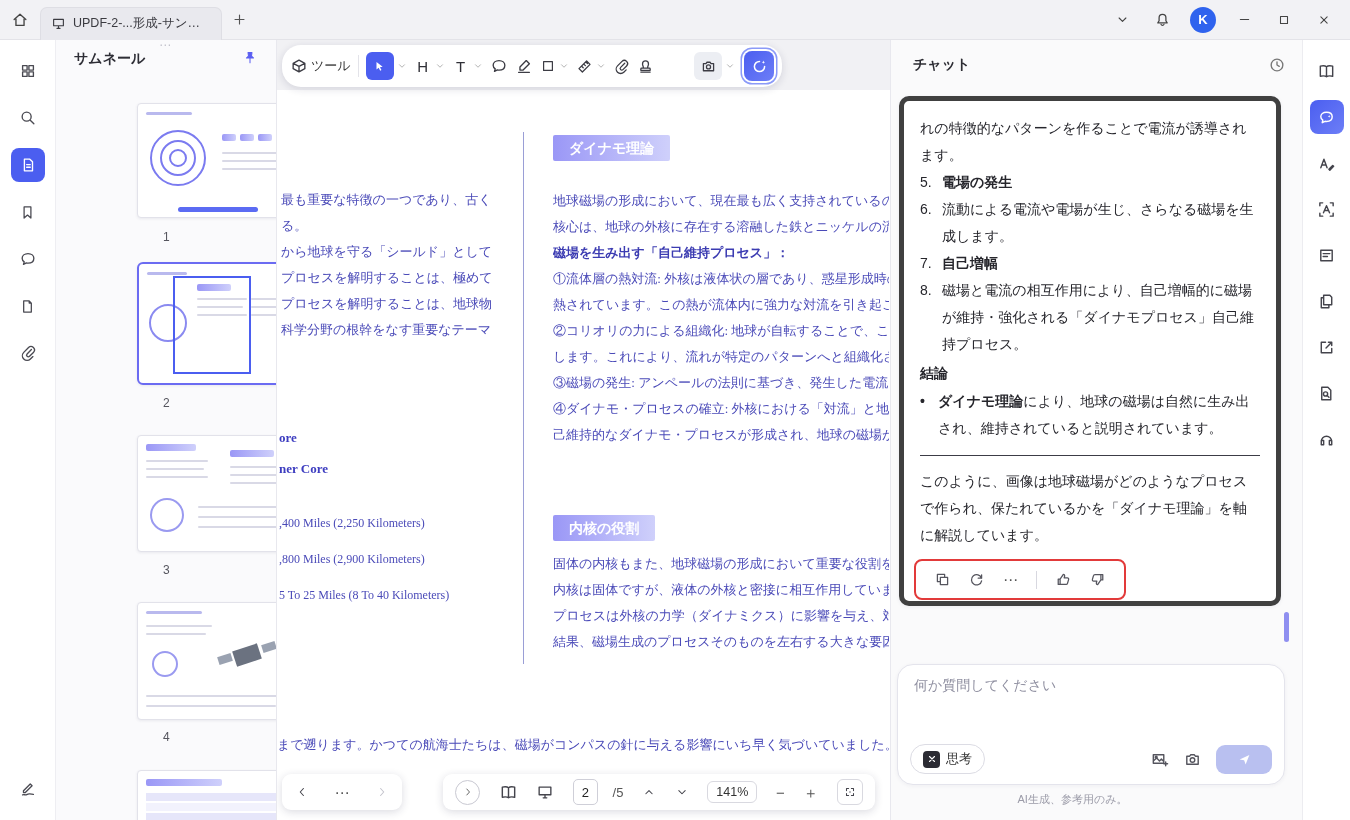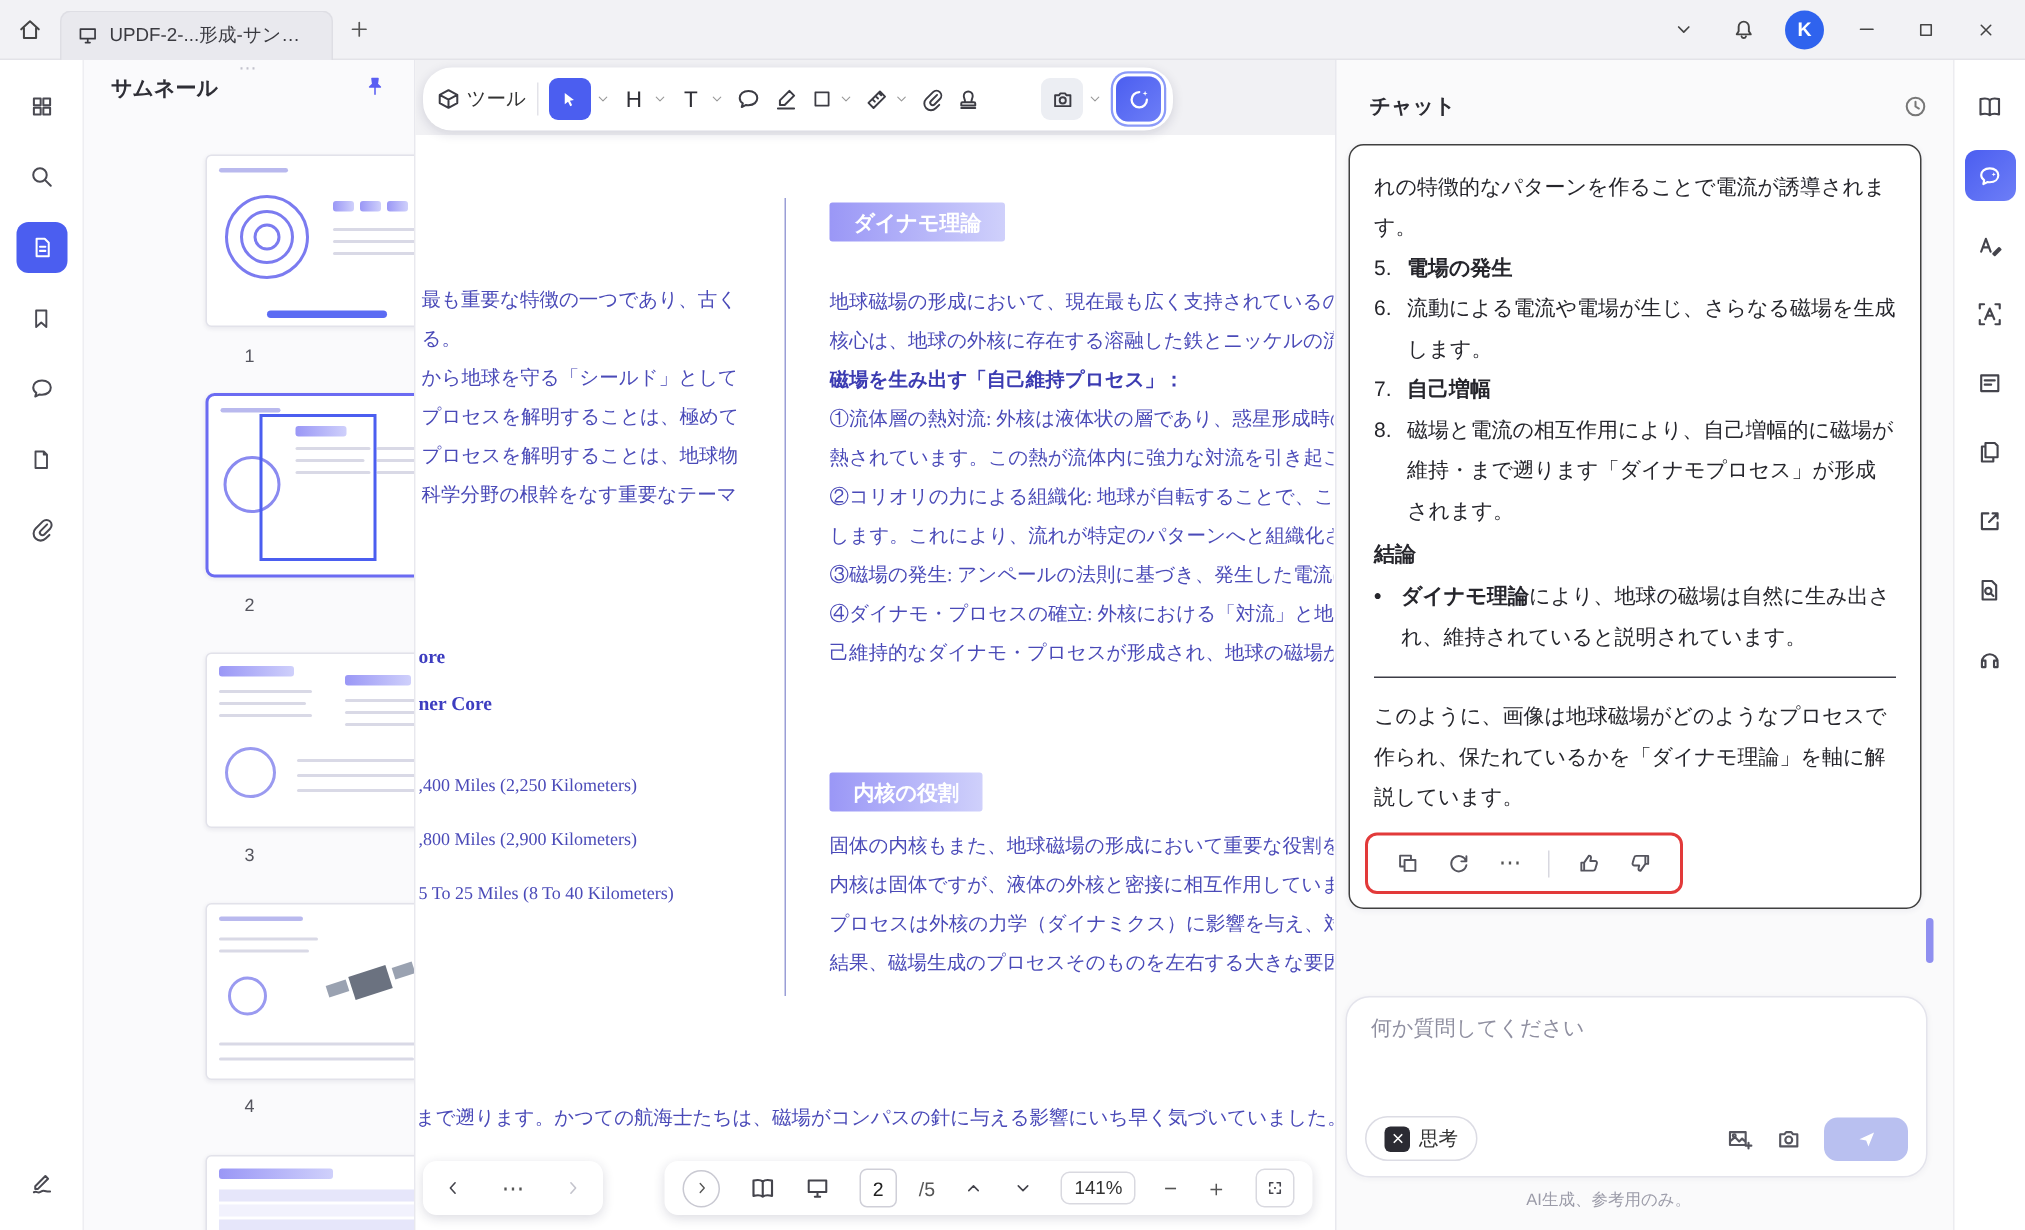--- a/index.html
+++ b/index.html
@@ -79,24 +79,24 @@
   .dim{color:#c3c3cc}
   .circ-btn{width:25px;height:25px;border-radius:50%;border:1px solid #c9c9d2;display:flex;align-items:center;justify-content:center;color:#555}
   .pagebox{width:25px;height:26px;border:1px solid #cfcfd8;border-radius:5px;background:#fff;font-size:13px;display:flex;align-items:center;justify-content:center;color:#222}
   .ptotal{font-size:13px;color:#555;margin-left:-4px}
   .zoom{border:1px solid #d9d9e0;border-radius:6px;padding:3px 8px;font-size:12.5px;color:#333}
   .fitbox{width:26px;height:26px;border:1px solid #d9d9e0;border-radius:6px;display:flex;align-items:center;justify-content:center}
   .gsym{font-size:15px;color:#555;line-height:1}
 
   
   .chat-panel{position:absolute;top:40px;left:890px;width:412px;bottom:0;background:#fafafb;border-left:1px solid #e8e8ee;overflow:hidden}
-  .chat-header{position:absolute;top:10px;left:22px;right:16px;height:30px;display:flex;align-items:flex-end}
+  .chat-header{position:absolute;top:10px;left:22px;right:16px;height:30px;display:flex;align-items:center}
   .chat-title{font-size:14px;font-weight:bold;color:#2c2c33}
   .hist{margin-left:auto;color:#777}
-  .chat-card{position:absolute;left:8px;top:56px;width:382px;height:510px;background:#fff;border:1px solid #404040;border-radius:10px;box-shadow:0 1px 4px rgba(40,40,80,.06);padding:14px 16px;font-size:14px;line-height:27px;color:#26262c;overflow:hidden}
+  .chat-card{position:absolute;left:8px;top:56px;width:382px;height:510px;background:#fff;border:5px solid #404040;border-radius:10px;box-shadow:0 1px 4px rgba(40,40,80,.06);padding:14px 16px;font-size:14px;line-height:27px;color:#26262c;overflow:hidden}
   .citem{display:flex}
   .cnum{width:22px;flex:none}
   .ctxt{flex:1}
   .citem.b .ctxt{font-weight:bold}
   .chead{font-weight:bold;margin-top:2px}
   .cbullet{display:flex;margin-top:1px}
   .bmark{width:18px;flex:none;font-weight:bold}
   .cdivider{border-top:1px solid #3c3c46;margin:13px 0 12px 0}
   .action-row{margin-top:10px;margin-left:-6px;width:212px;height:41px;border:2.5px solid var(--annotation);border-radius:8px;display:flex;align-items:center;justify-content:space-evenly;color:#55555e}
   .act-sep{width:1px;height:18px;background:#d8d8e0}
@@ -531,21 +531,21 @@
           <div class="citem">
             <span class="cnum">6.</span>
             <span class="ctxt">流動による電流や電場が生じ、さらなる磁場を生成します。</span>
           </div>
           <div class="citem b">
             <span class="cnum">7.</span>
             <span class="ctxt">自己増幅</span>
           </div>
           <div class="citem">
             <span class="cnum">8.</span>
-            <span class="ctxt">磁場と電流の相互作用により、自己増幅的に磁場が維持・まで遡ります「ダイナモプロセス」が形成されます。</span>
+            <span class="ctxt">磁場と電流の相互作用により、自己増幅的に磁場が維持・強化される「ダイナモプロセス」自己維持プロセス。</span>
           </div>
         </div>
       <div class="chead">結論</div>
       <div class="cbullet">
         <span class="bmark">•</span>
         <span class="ctxt"><b>ダイナモ理論</b><span>により、地球の磁場は自然に生み出され、維持されていると説明されています。</span></span>
       </div>
       <div class="cdivider"></div>
       <div>このように、画像は地球磁場がどのようなプロセスで作られ、保たれているかを「ダイナモ理論」を軸に解説しています。</div>
 

